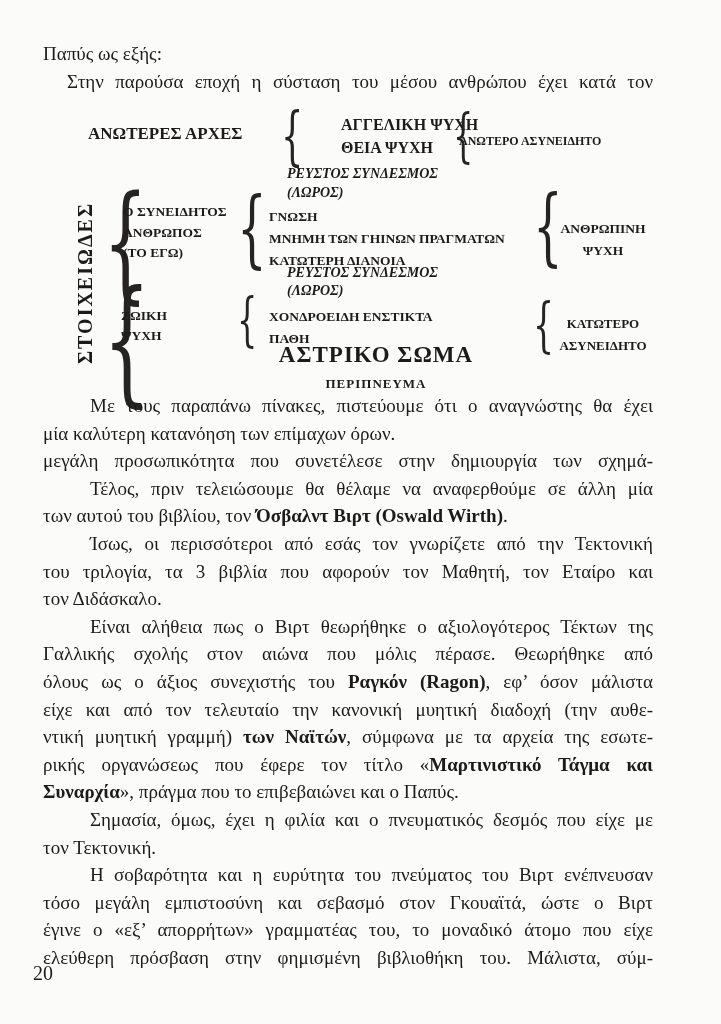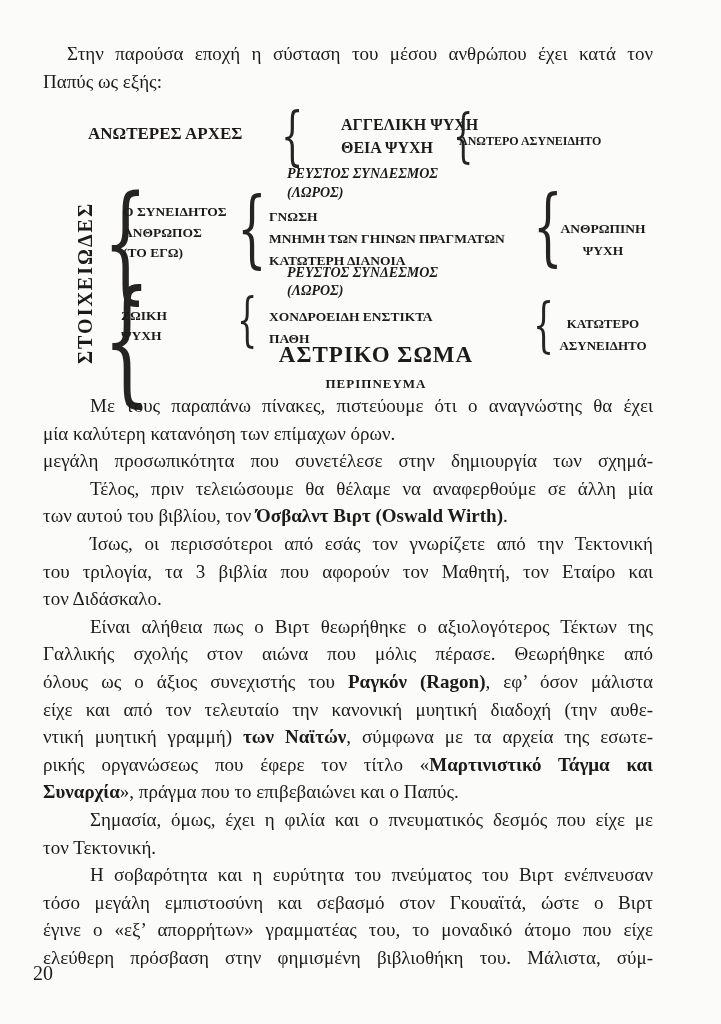--- a/index.html
+++ b/index.html
@@ -52,22 +52,22 @@
   .astral-title { left:150px; top:234px; width:366px; text-align:center; font-size:23px; letter-spacing:1px; }
   .astral-sub   { left:150px; top:268px; width:366px; text-align:center; font-size:13px; letter-spacing:1px; }
   .pageno { position:absolute; left:33px; top:962px; font-size:20px; }
 </style>
 </head>
 <body>
 
 <div class="page">
 
   <div id="intro" class="textblock intro" style="left:43px; top:40px; width:610px;">
+      <div class="bt-line"><span>Παπύς ως εξής:</span></div>
       <div class="bt-line just indent"><span>Στην παρούσα εποχή η σύσταση του μέσου ανθρώπου έχει κατά τον</span></div>
-      <div class="bt-line"><span>Παπύς ως εξής:</span></div>
     </div>
 
   <div class="diagram">
     <div class="side-label">ΣΤΟΙΧΕΙΩΔΕΣ</div>
     <span class="brace bL1">{</span>
     <span class="brace bL2">{</span>
 
     <div class="d r1-left">ΑΝΩΤΕΡΕΣ ΑΡΧΕΣ</div>
     <span class="brace b1">{</span>
     <div class="d r1-mid">ΑΓΓΕΛΙΚΗ ΨΥΧΗ

